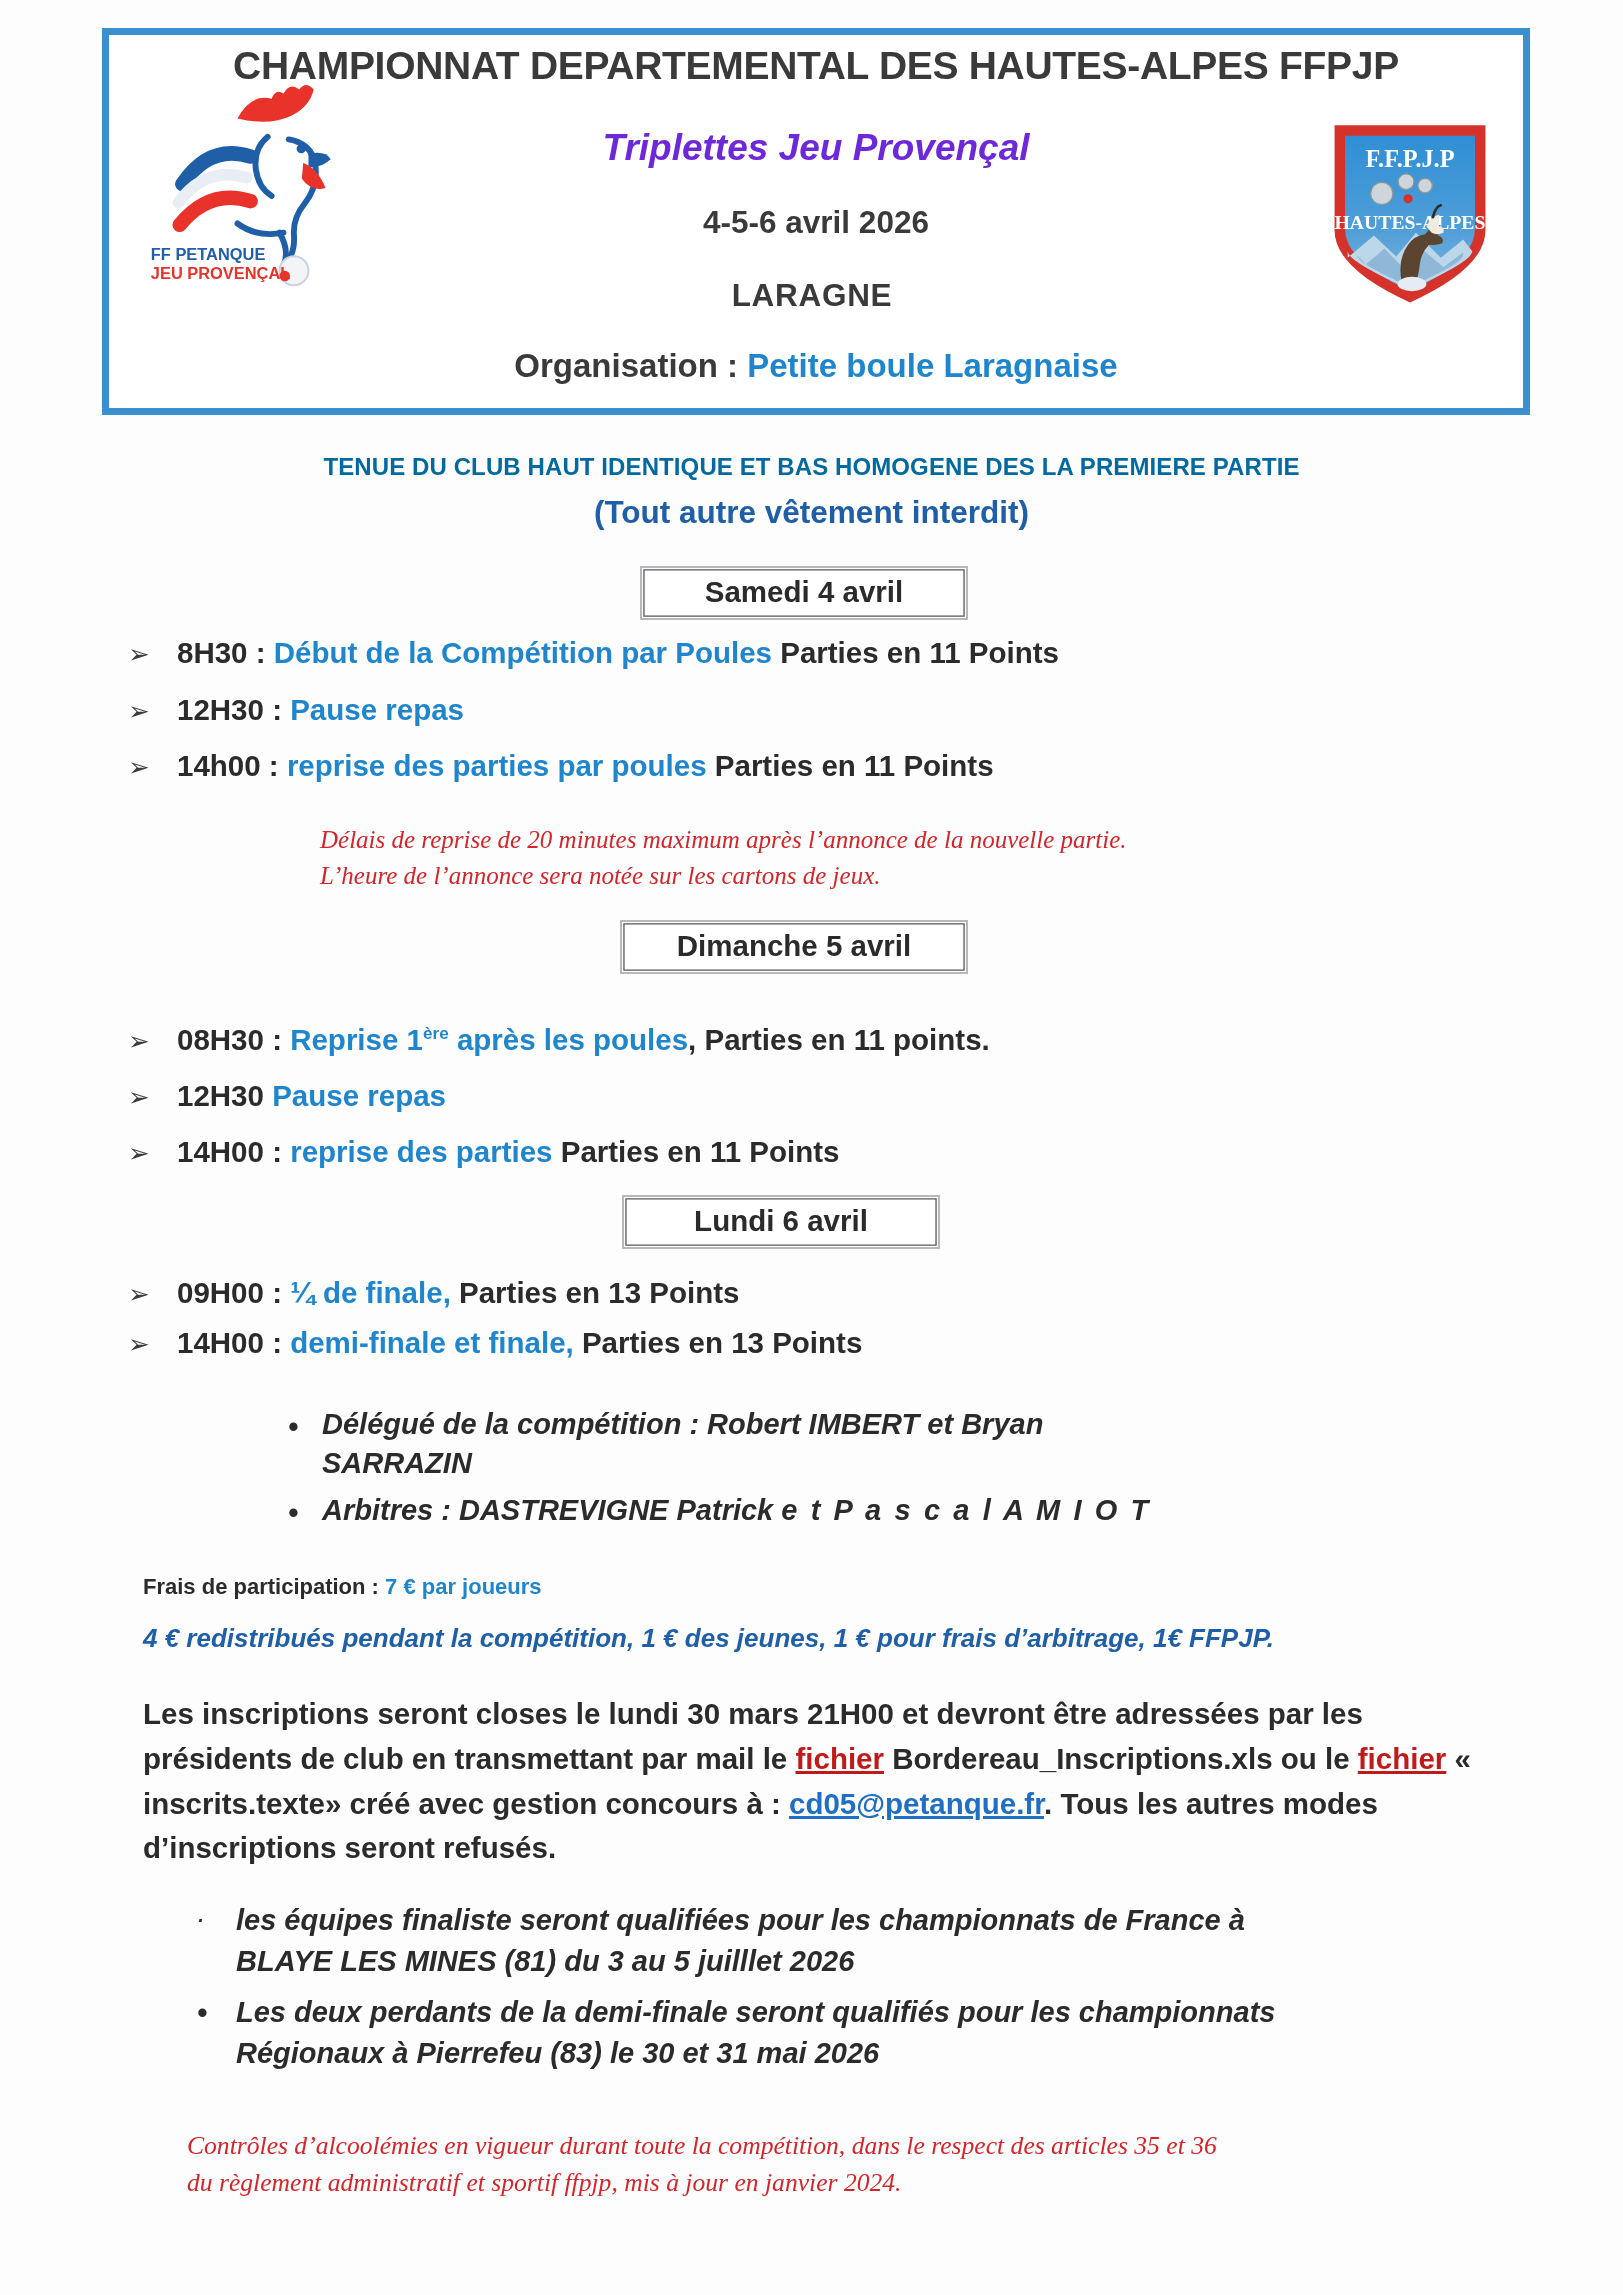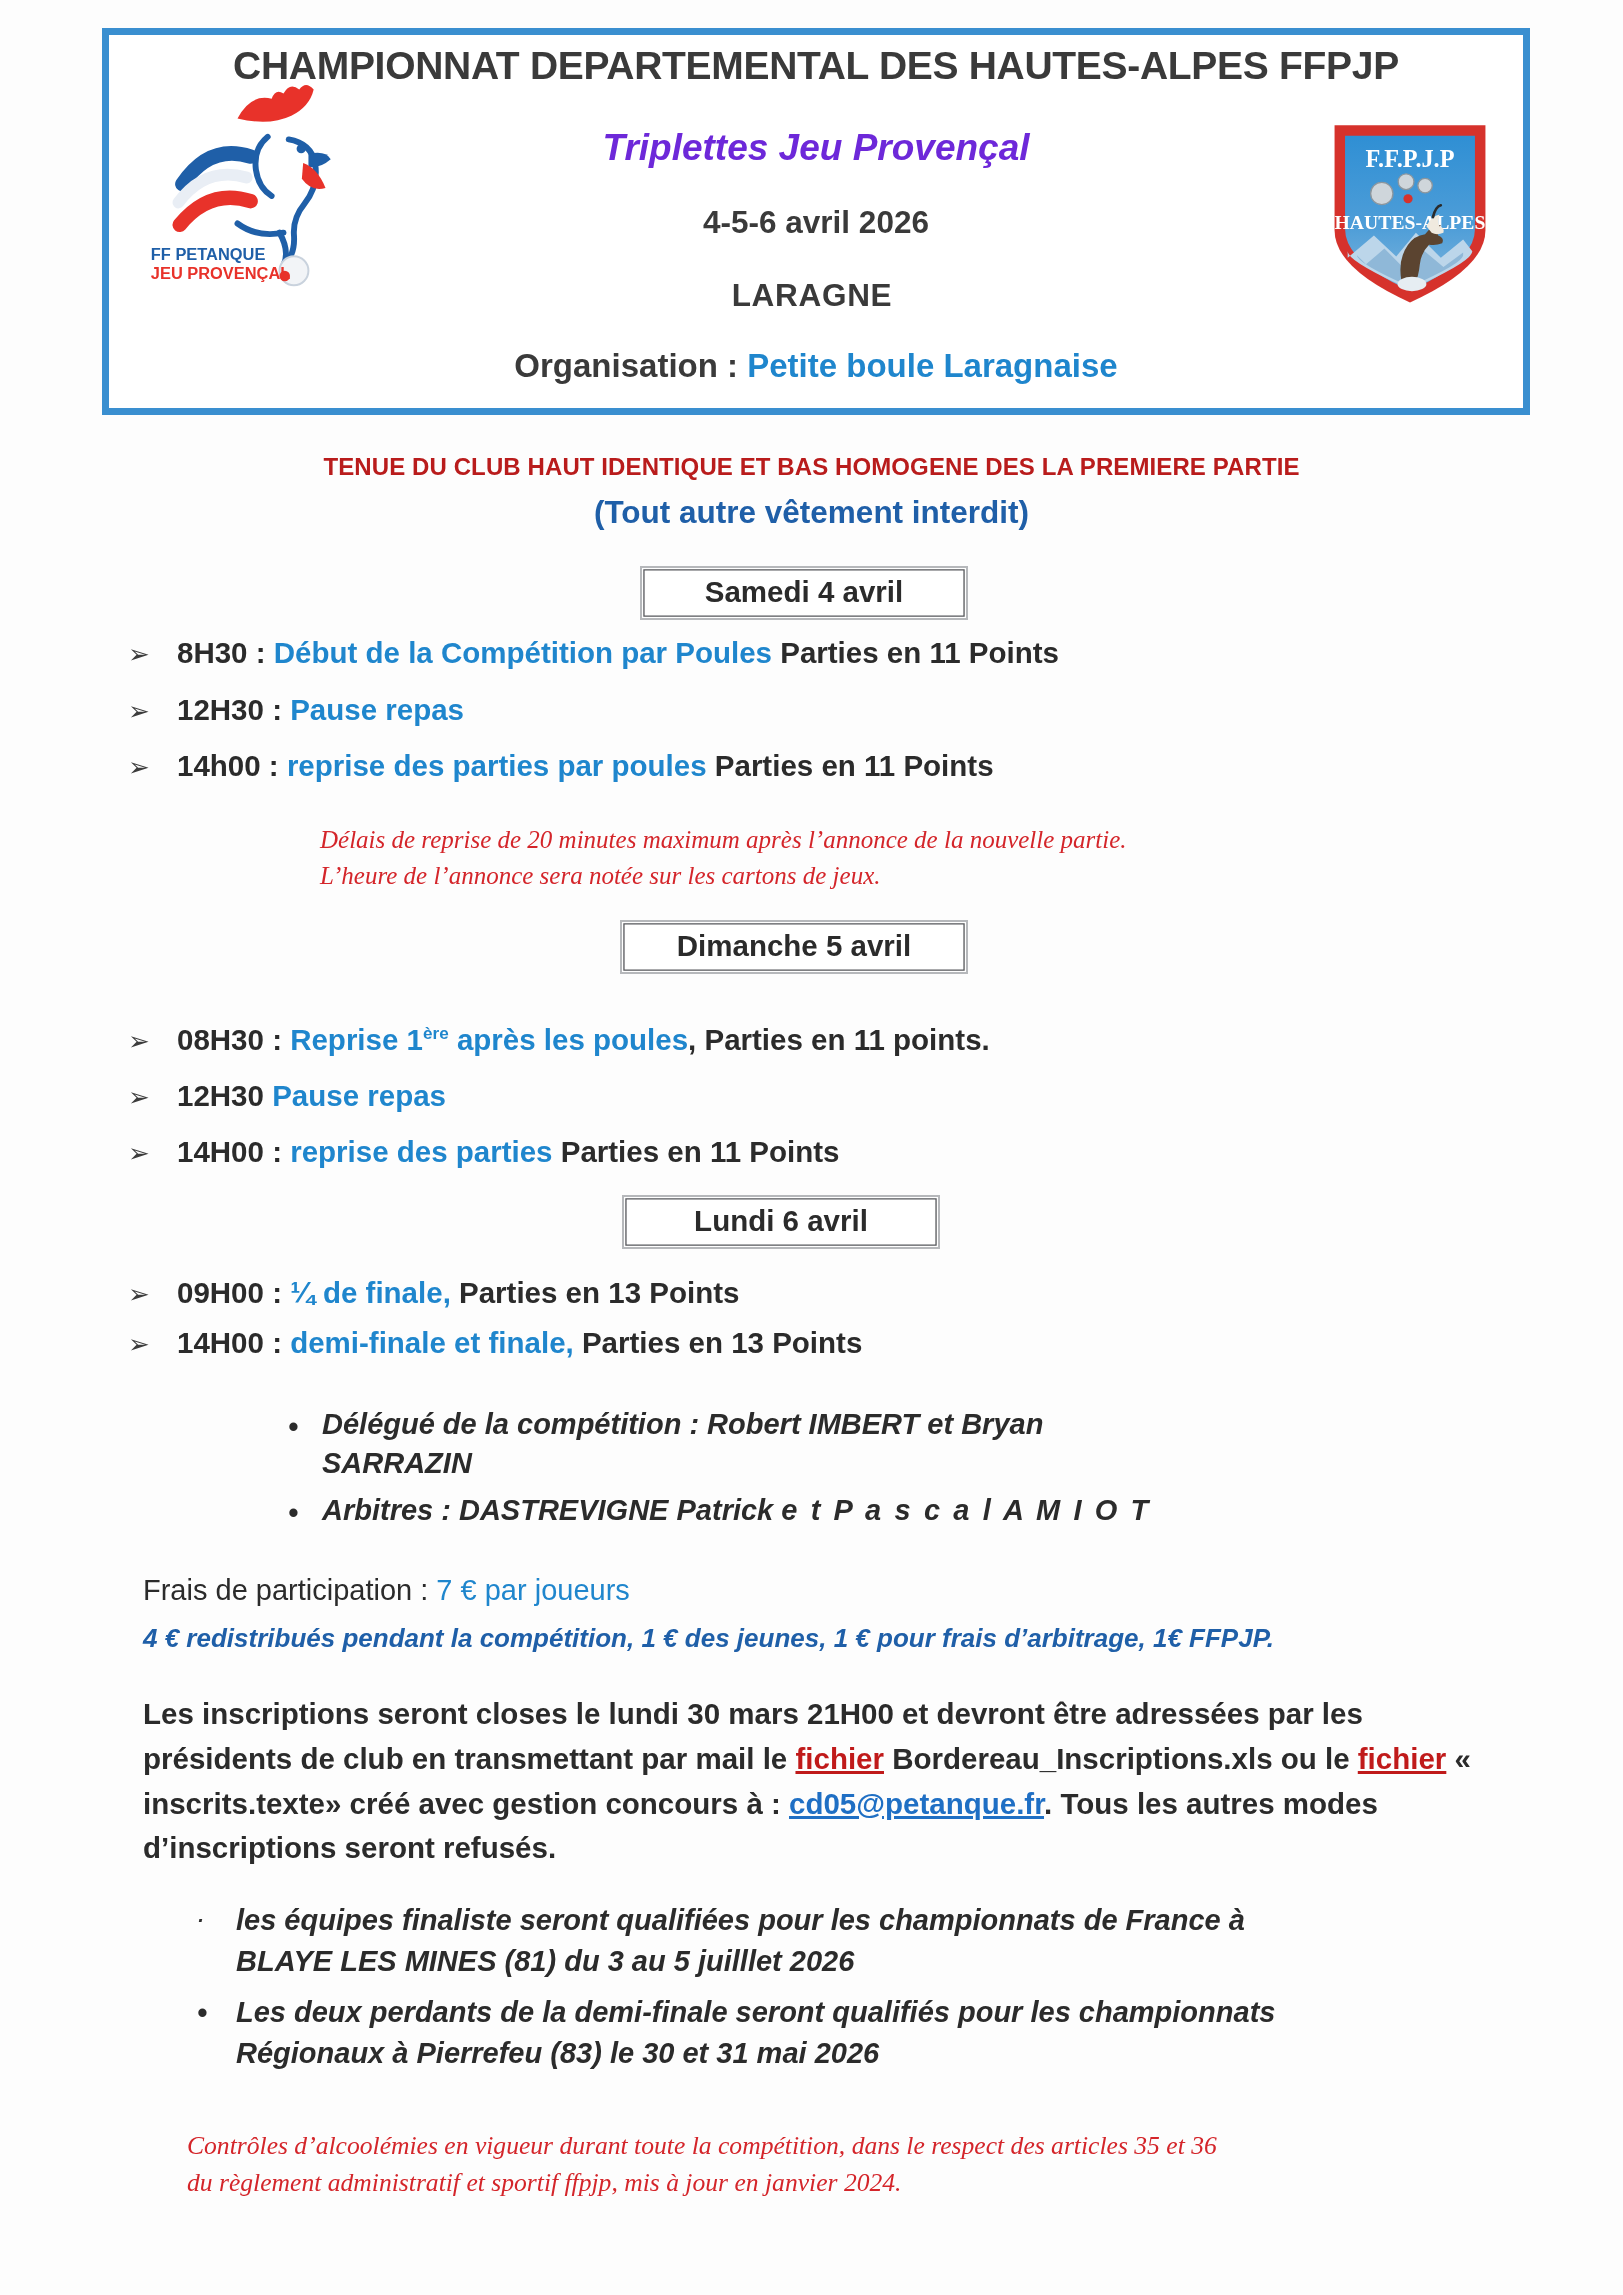--- a/index.html
+++ b/index.html
@@ -102,21 +102,21 @@
   }
 
   
   .dress1 {
     position: absolute;
     left: 0; right: 0;
     top: 453px;
     text-align: center;
     font-size: 24px;
     font-weight: bold;
-    color: #b91c1c;
+    color: #0369a1;
     letter-spacing: 0.1px;
   }
   .dress2 {
     position: absolute;
     left: 0; right: 0;
     top: 494px;
     text-align: center;
     font-size: 31.5px;
     font-weight: bold;
     color: #1f5fa8;
@@ -185,22 +185,22 @@
     top: 2.6px;
     font-size: 29px;
   }
   .spaced { letter-spacing: 2.6px; }
 
   
   .fees-line {
     position: absolute;
     left: 143px;
     top: 1574px;
-    font-size: 29px;
-    font-weight: normal;
+    font-size: 22px;
+    font-weight: bold;
     color: #2b2b2b;
     white-space: nowrap;
   }
   .fees-detail {
     position: absolute;
     left: 143px;
     top: 1623px;
     font-size: 26px;
     font-weight: bold;
     font-style: italic;

